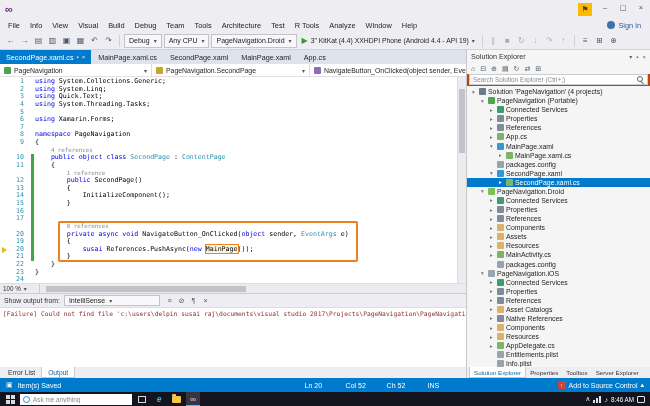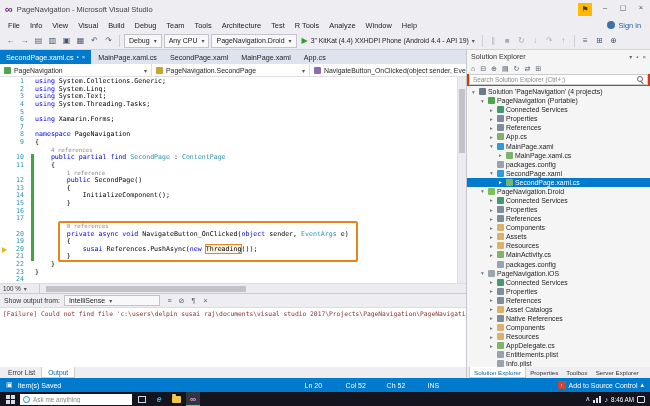--- a/index.html
+++ b/index.html
@@ -141,21 +141,20 @@
   .time{font-size:6.3px;color:#fff}
   .chat-icon{width:8px;height:7px;border:1px solid #dfe3ea;border-radius:1px;margin-right:2px}
 </style>
 </head>
 <body>
 
 <div class="app">
 
   <div class="titlebar">
     <span class="vs-logo">∞</span>
-    <span class="title-text">PageNavigation - Microsoft Visual Studio</span>
     <span class="flex"></span>
     <span class="feedback-btn">
         <span>⚑</span>
       </span>
     <div class="win-btns">
       <span class="win-btn">–</span>
       <span class="win-btn">▢</span>
       <span class="win-btn">×</span>
     </div>
   </div>
@@ -276,21 +275,21 @@
             <div class="crow">
               <span class="lnum">1</span>
               <span class="ltext"><span class="tok-kw">using </span><span class="tok-df">System.Collections.Generic;</span></span>
             </div>
             <div class="crow">
               <span class="lnum">2</span>
               <span class="ltext"><span class="tok-kw">using </span><span class="tok-df">System.Linq;</span></span>
             </div>
             <div class="crow">
               <span class="lnum">3</span>
-              <span class="ltext"><span class="tok-kw">using </span><span class="tok-df">System.Text;</span></span>
+              <span class="ltext"><span class="tok-kw">using </span><span class="tok-df">Quick.Text;</span></span>
             </div>
             <div class="crow">
               <span class="lnum">4</span>
               <span class="ltext"><span class="tok-kw">using </span><span class="tok-df">System.Threading.Tasks;</span></span>
             </div>
             <div class="crow">
               <span class="lnum">5</span>
               <span class="ltext"></span>
             </div>
             <div class="crow">
@@ -308,21 +307,21 @@
             <div class="crow">
               <span class="lnum">9</span>
               <span class="ltext"><span class="tok-df">{</span></span>
             </div>
             <div class="crow">
               <span class="lnum"></span>
               <span class="ltext cl-text" style="padding-left: 22.88px;">4 references</span>
             </div>
             <div class="crow">
               <span class="lnum">10</span>
-              <span class="ltext"><span class="tok-df">    </span><span class="tok-kw">public partial find </span><span class="tok-ty">SecondPage</span><span class="tok-df"> : </span><span class="tok-ty">ContentPage</span></span>
+              <span class="ltext"><span class="tok-df">    </span><span class="tok-kw">public object class </span><span class="tok-ty">SecondPage</span><span class="tok-df"> : </span><span class="tok-ty">ContentPage</span></span>
             </div>
             <div class="crow">
               <span class="lnum">11</span>
               <span class="ltext"><span class="tok-df">    {</span></span>
             </div>
             <div class="crow">
               <span class="lnum"></span>
               <span class="ltext cl-text" style="padding-left: 38.76px;">1 reference</span>
             </div>
             <div class="crow">
@@ -356,21 +355,21 @@
             <div class="crow">
               <span class="lnum">20</span>
               <span class="ltext"><span class="tok-df">        </span><span class="tok-kw">private async void </span><span class="tok-df">NavigateButton_OnClicked(</span><span class="tok-kw">object</span><span class="tok-df"> sender, </span><span class="tok-ty">EventArgs</span><span class="tok-df"> e)</span></span>
             </div>
             <div class="crow">
               <span class="lnum">19</span>
               <span class="ltext"><span class="tok-df">        {</span></span>
             </div>
             <div class="crow">
               <span class="lnum">20</span>
-              <span class="ltext"><span class="tok-df">            </span><span class="tok-kw">susai </span><span class="tok-df">References.PushAsync(</span><span class="tok-kw">new </span><span class="tok-box">Threading</span><span class="tok-df">());</span></span>
+              <span class="ltext"><span class="tok-df">            </span><span class="tok-kw">susai </span><span class="tok-df">References.PushAsync(</span><span class="tok-kw">new </span><span class="tok-box">MainPage</span><span class="tok-df">());</span></span>
             </div>
             <div class="crow">
               <span class="lnum">21</span>
               <span class="ltext"><span class="tok-df">        }</span></span>
             </div>
             <div class="crow">
               <span class="lnum">22</span>
               <span class="ltext"><span class="tok-df">    }</span></span>
             </div>
             <div class="crow">

